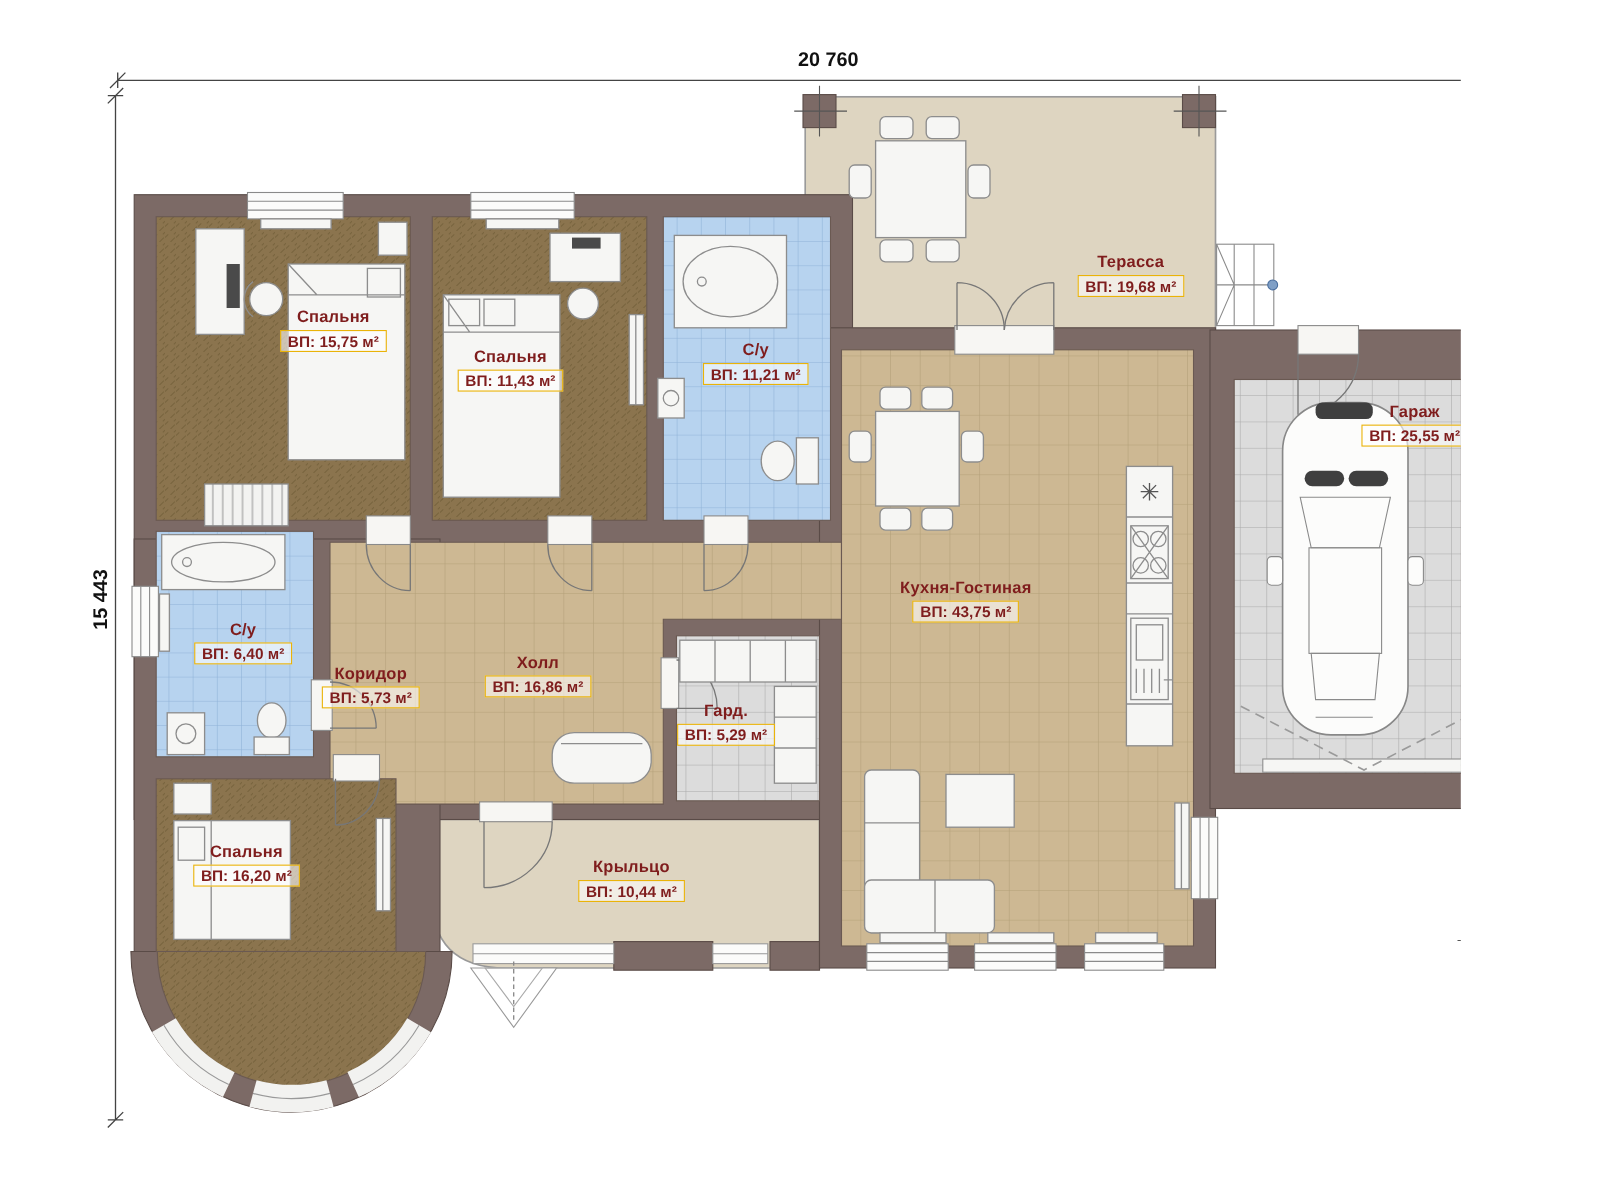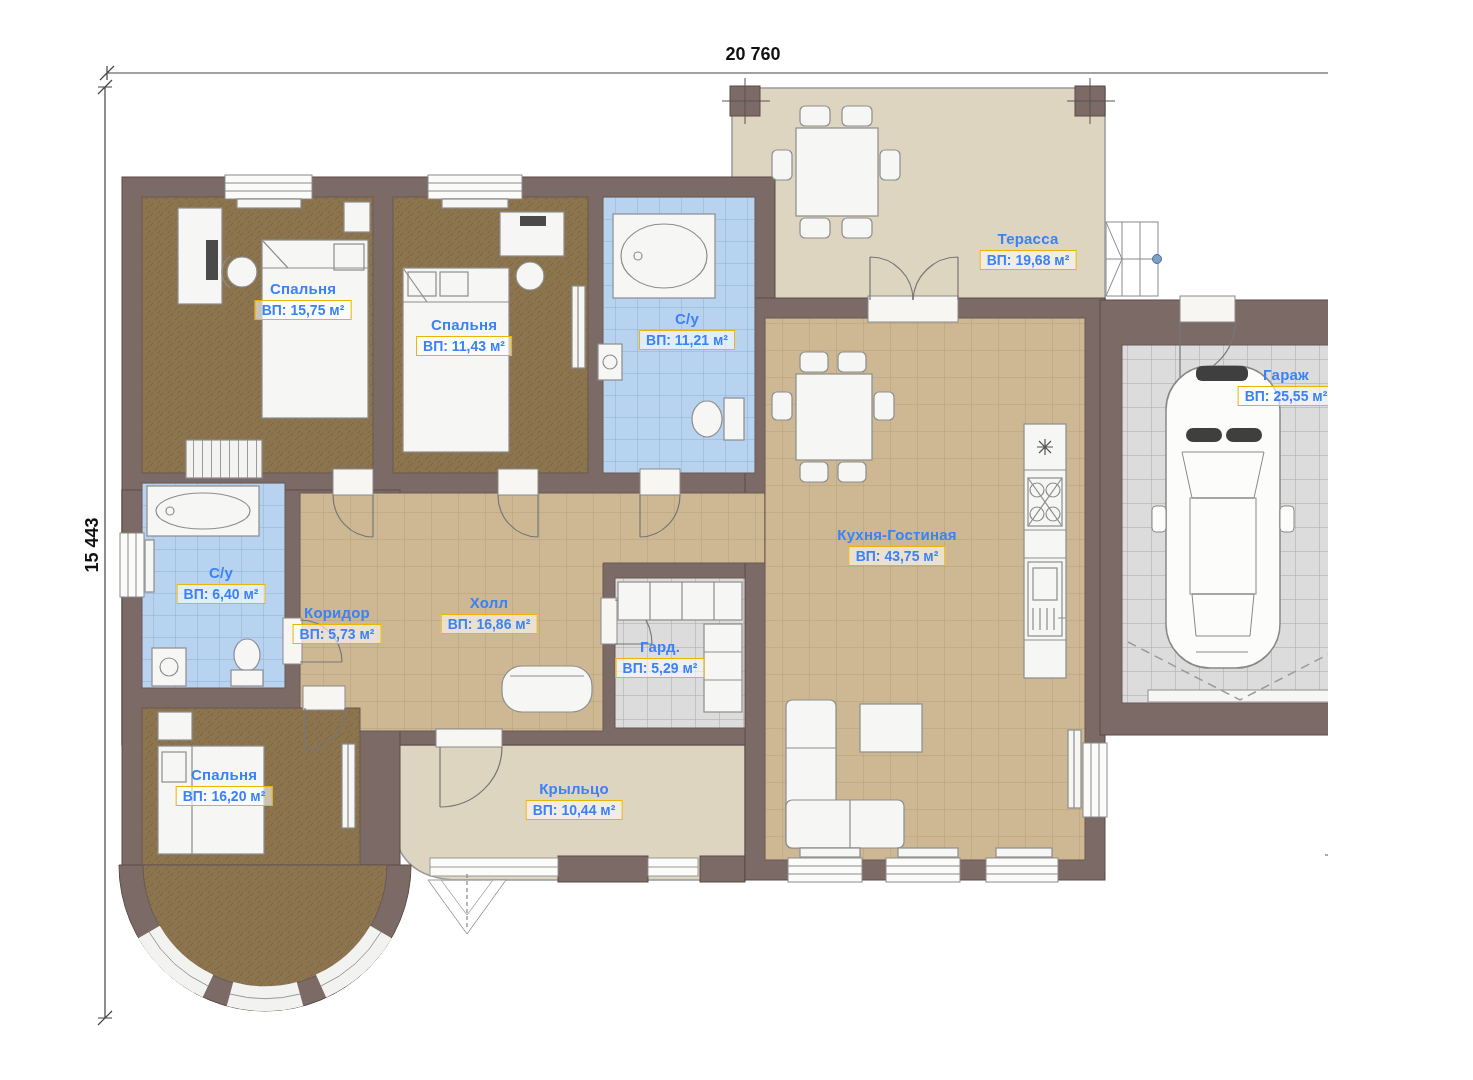--- a/index.html
+++ b/index.html
@@ -2,21 +2,21 @@
 <html><head>
 <meta charset="utf-8">
 <style>
   html,body{margin:0;padding:0;background:#ffffff;}
   .plan{
     position:relative;width:1328px;height:1080px;background:#ffffff;
     font-family:"Liberation Sans",sans-serif;overflow:hidden;
   }
   .plan svg{position:absolute;left:0;top:0;}
   .labels{position:absolute;left:0;top:0;width:100%;height:100%;}
-  .room-label{position:absolute;transform:translateX(-50%);text-align:center;color:#3b82f6;}
+  .room-label{position:absolute;transform:translateX(-50%);text-align:center;color:#7f1d1d;}
   .room-name{font-size:15px;font-weight:bold;white-space:nowrap;letter-spacing:.2px;}
   .room-area{
     display:inline-block;font-size:14px;font-weight:bold;white-space:nowrap;
     border:1px solid #eab308;background:rgba(255,255,255,.58);
     padding:1px 6px;margin-top:3px;
   }
   .dim{position:absolute;font-size:18px;font-weight:bold;color:#111;white-space:nowrap;}
   #dim-top{transform:translateX(-50%);}
   #dim-left{transform:translate(-50%,-50%) rotate(-90deg);}
 </style>
@@ -329,21 +329,21 @@
     <div class="room-area">ВП: 11,21 м²</div>
   </div>
   <div class="room-label" style="left:1028px;top:230px;">
     <div class="room-name">Терасса</div>
     <div class="room-area">ВП: 19,68 м²</div>
   </div>
   <div class="room-label" style="left:1286px;top:366px;">
     <div class="room-name">Гараж</div>
     <div class="room-area">ВП: 25,55 м²</div>
   </div>
-  <div class="room-label" style="left:878px;top:526px;margin-left:19px;">
+  <div class="room-label" style="left:878px;top:526px;">
     <div class="room-name">Кухня-Гостиная</div>
     <div class="room-area">ВП: 43,75 м²</div>
   </div>
   <div class="room-label" style="left:221px;top:564px;">
     <div class="room-name">С/у</div>
     <div class="room-area">ВП: 6,40 м²</div>
   </div>
   <div class="room-label" style="left:337px;top:604px;">
     <div class="room-name">Коридор</div>
     <div class="room-area">ВП: 5,73 м²</div>

